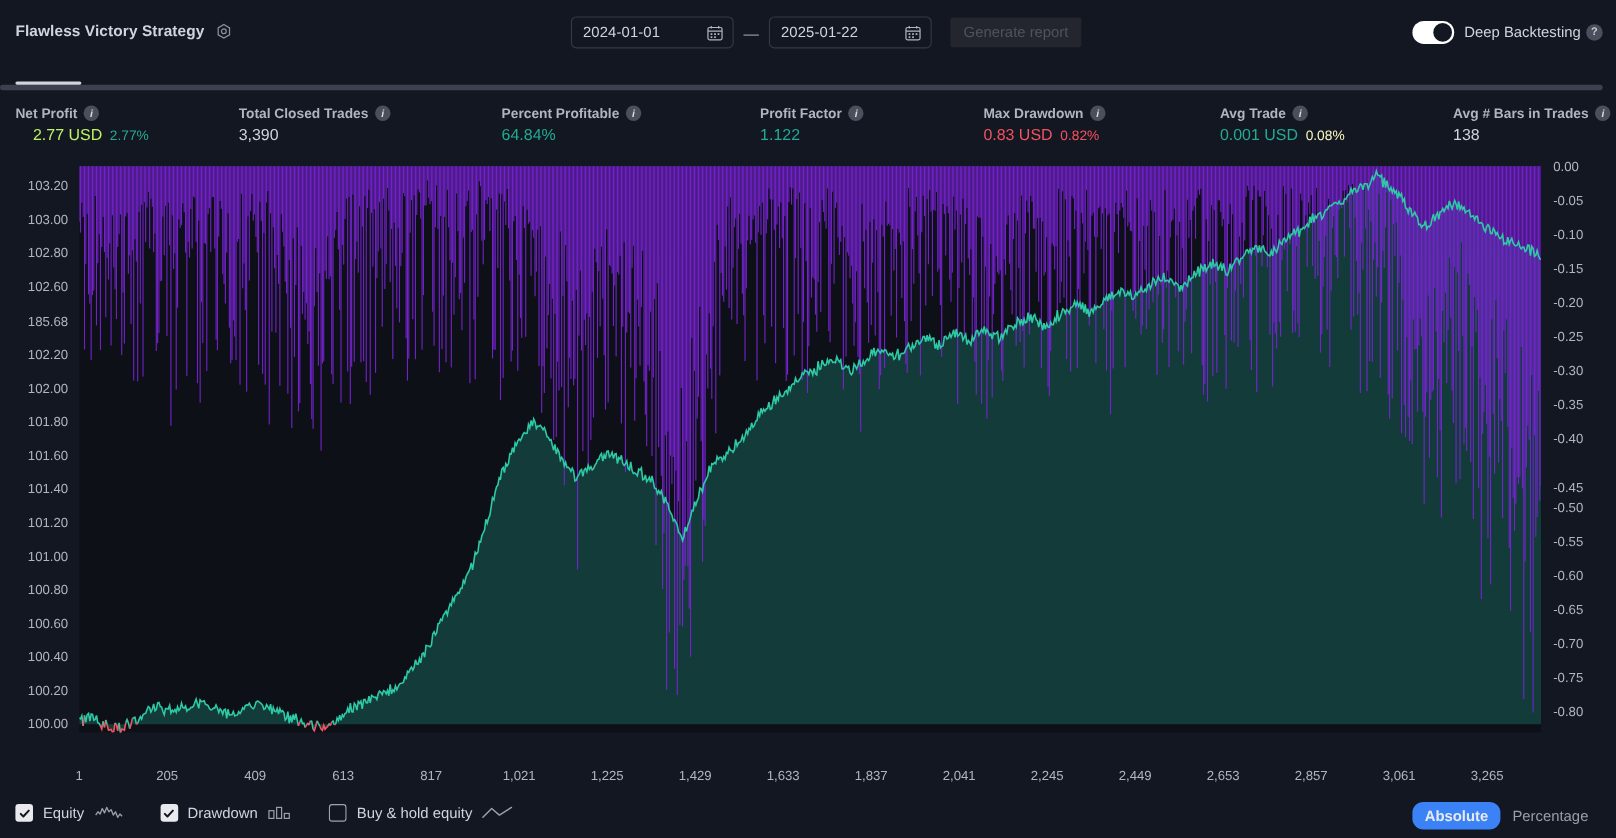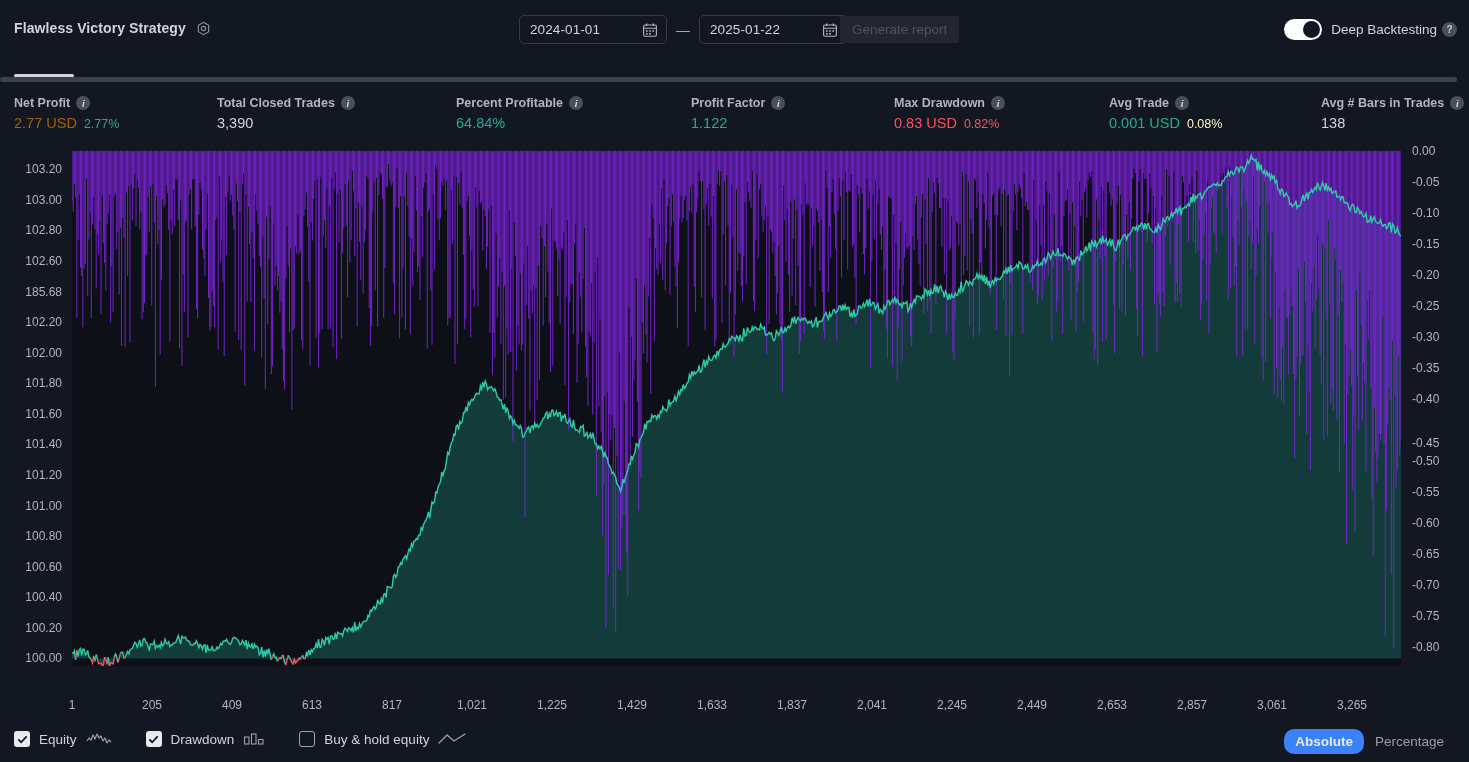--- a/index.html
+++ b/index.html
@@ -33,21 +33,21 @@
     background: #131722; display: flex; align-items: center;
     cursor: text;
   }
   .date-input span.val {
     font-size: 13.5px; color: #d1d4dc; margin-left: 10px; letter-spacing: .1px;
   }
   .cal-ico { position: absolute; right: 8px; top: 6px; width: 16px; height: 16px; color: #b2b5be; }
   .date-dash { color: #a3a6af; font-size: 14px; margin: 0 9px; }
 
   .gen-report {
-    position: absolute; left: 840px; top: 16px;
+    position: absolute; left: 864px; top: 16px;
     height: 27px; padding: 0 12px; border: none; border-radius: 2px;
     background: #23262f; color: #50535e; font-size: 13.5px;
     font-family: "Liberation Sans", sans-serif; cursor: default;
     display: flex; align-items: center;
   }
 
   .deep-wrap { position: absolute; right: 12px; top: 19px; display: flex; align-items: center; }
   .switch {
     width: 38px; height: 21px; border-radius: 11px; background: #ffffff;
     position: relative; cursor: pointer; flex: none;
@@ -198,21 +198,21 @@
   <div class="scroll-track"></div>
   <div class="tab-underline"></div>
 
   <div class="metrics" id="metrics-row">
       <div class="metric" style="left: 14px;">
         <div class="metric-head">
           <span class="metric-label">Net Profit</span>
           <span class="metric-info">i</span>
         </div>
         <div class="metric-vals">
-          <span class="metric-v1" style="color: #a16207;">2.77 USD</span>
+          <span class="metric-v1" style="color: #bef264; margin-left: 16px;">2.77 USD</span>
           <span class="metric-v2" style="color: rgb(34, 171, 148);">2.77%</span>
         </div>
       </div>
       <div class="metric" style="left: 217px;">
         <div class="metric-head">
           <span class="metric-label">Total Closed Trades</span>
           <span class="metric-info">i</span>
         </div>
         <div class="metric-vals">
           <span class="metric-v1" style="color: rgb(209, 212, 220);">3,390</span>

